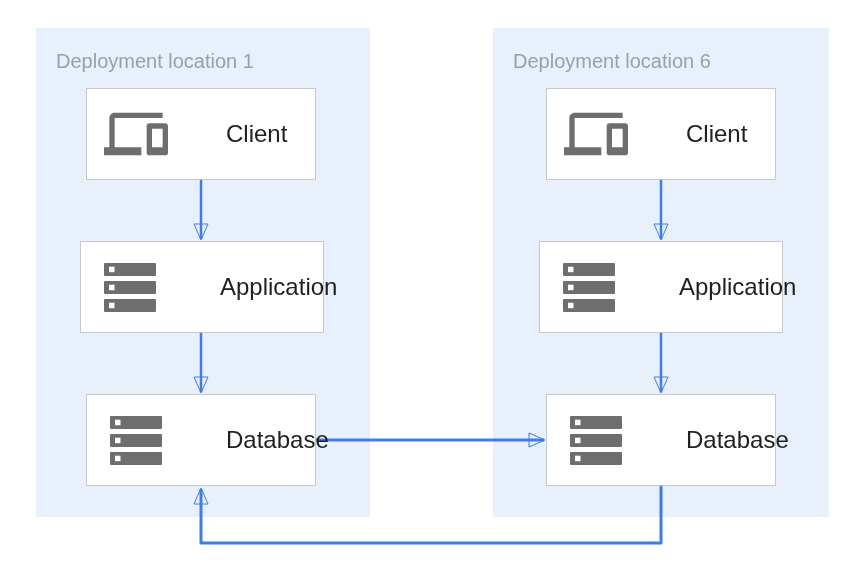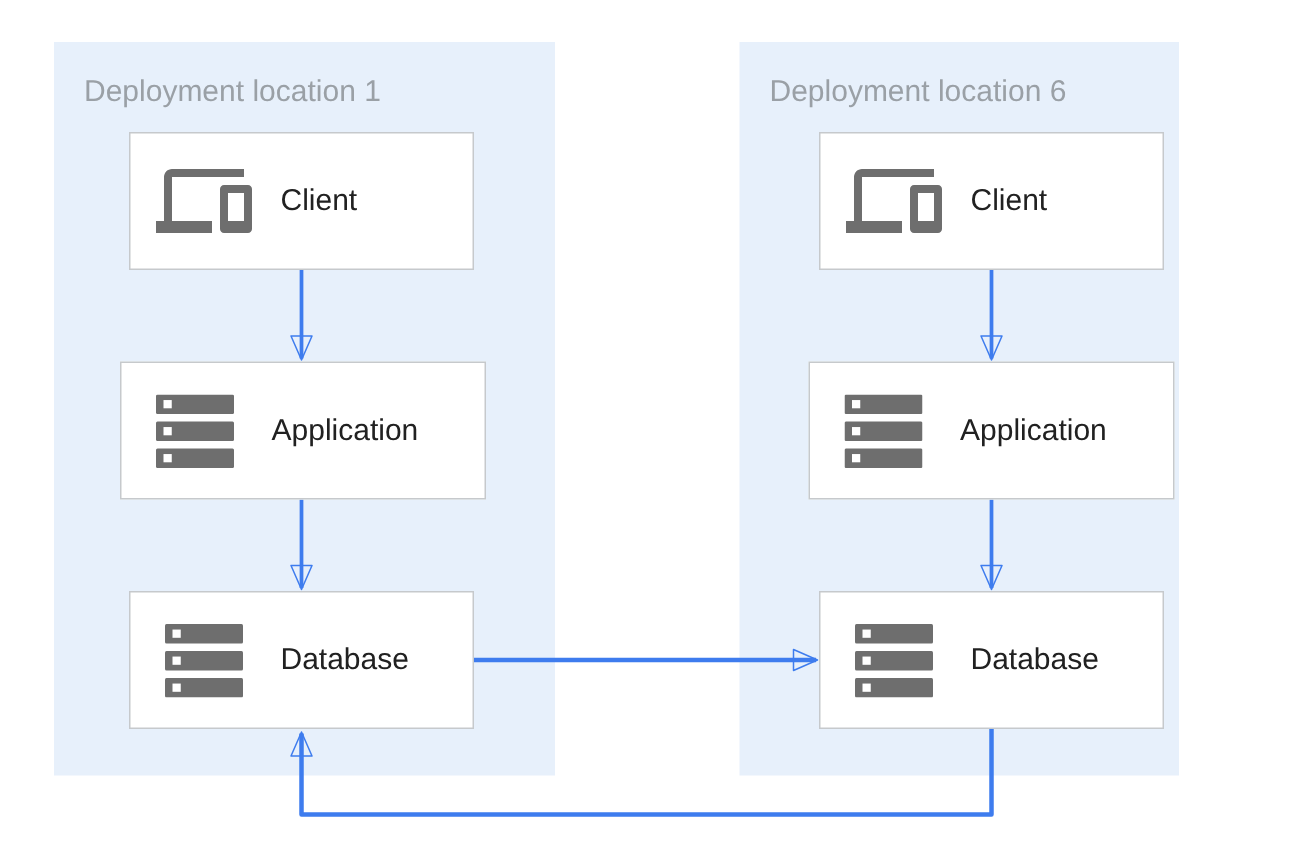--- a/index.html
+++ b/index.html
@@ -3,21 +3,21 @@
 <meta charset="utf-8">
 <style>
   html, body {
     margin: 0;
     padding: 0;
     background: #ffffff;
     font-family: "Liberation Sans", "DejaVu Sans", sans-serif;
   }
   #stage {
     position: relative;
-    width: 786px;
+    width: 862px;
     height: 574px;
     background: #ffffff;
     overflow: hidden;
   }
   .panel {
     position: absolute;
     top: 28px;
     height: 489px;
     background: var(--panel-bg, #E7F0FB);
   }
@@ -42,23 +42,24 @@
   }
   .node .icon-wrap {
     width: 66px;
     display: flex;
     align-items: center;
     justify-content: center;
     margin-right: 18px;
     flex: 0 0 auto;
   }
   .node .label {
-    font-size: 20px;
+    font-size: 24px;
     color: var(--label-text, #212121);
     white-space: nowrap;
+    margin-left: 39px;
   }
   
   #node-client-1      { left: 86px;  top: 88px;  width: 230px; height: 92px; }
   #node-application-1 { left: 80px;  top: 241px; width: 244px; height: 92px; }
   #node-database-1    { left: 86px;  top: 394px; width: 230px; height: 92px; }
   #node-client-2      { left: 546px; top: 88px;  width: 230px; height: 92px; }
   #node-application-2 { left: 539px; top: 241px; width: 244px; height: 92px; }
   #node-database-2    { left: 546px; top: 394px; width: 230px; height: 92px; }
   #edges {
     position: absolute;

